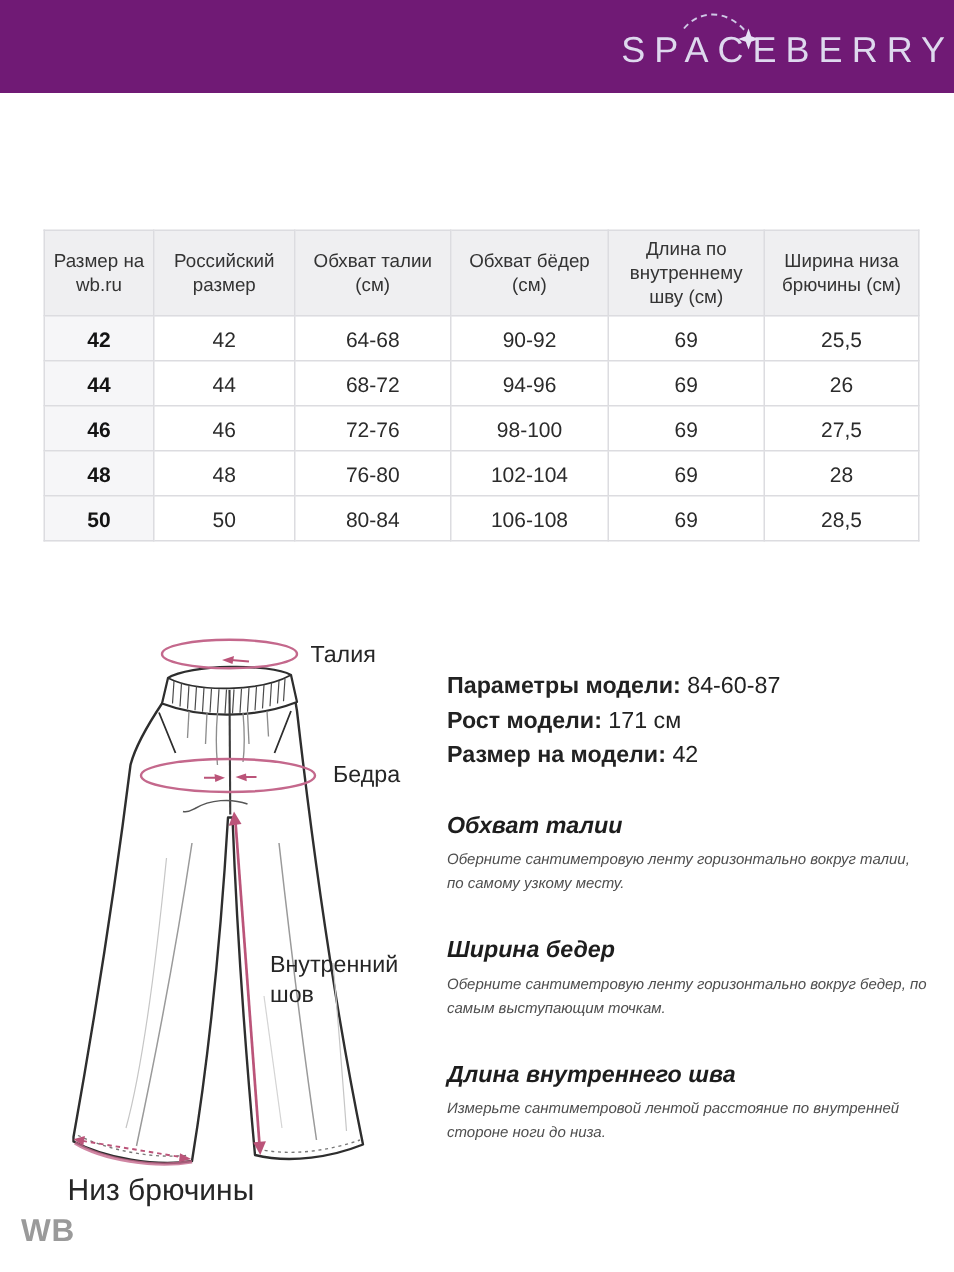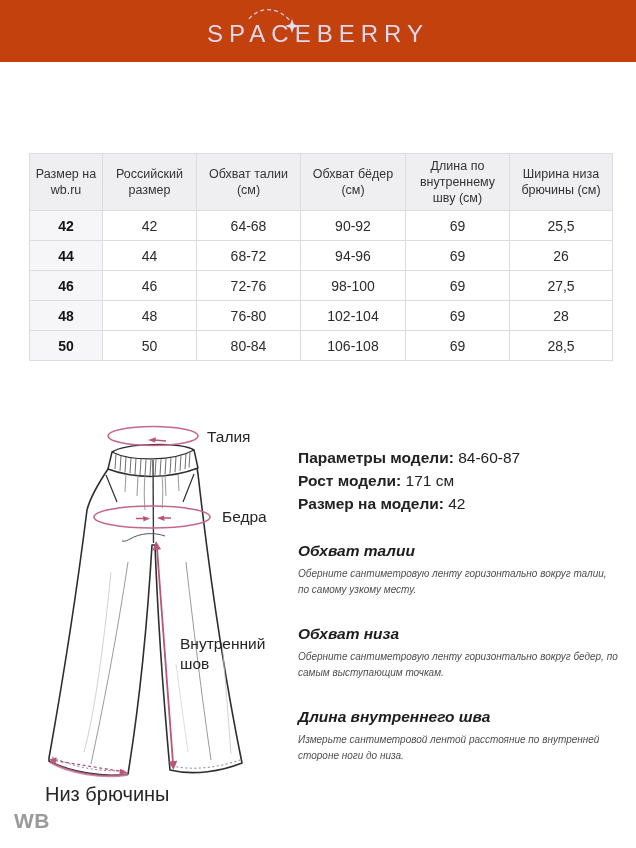--- a/index.html
+++ b/index.html
@@ -1,21 +1,21 @@
 <!DOCTYPE html>
 <html><head>
 <meta charset="utf-8">
 <style>
   html,body{margin:0;padding:0;background:#fff;}
   .page{position:relative;width:636px;height:848px;background:#ffffff;overflow:hidden;
         font-family:"Liberation Sans", sans-serif;color:#2b2b2b;}
 
   
-  .hdr{position:absolute;left:0;top:0;width:636px;height:62px;background:#c2410c;
-       display:flex;align-items:center;justify-content:center;}
+  .hdr{position:absolute;left:0;top:0;width:636px;height:62px;background:#701a75;
+       display:flex;align-items:center;justify-content:flex-end;}
   .logo{position:relative;margin-top:6px;font-size:24px;letter-spacing:6px;
         color:#ded9ee;font-weight:400;}
   .comet{position:absolute;left:40px;top:-17px;pointer-events:none;}
 
   
   .tbl{position:absolute;left:29px;top:153px;width:583px;border-collapse:collapse;
        table-layout:fixed;padding-left:44px;}
   .tbl th,.tbl td{border:1px solid #dcdce0;text-align:center;vertical-align:middle;padding:2px 4px;}
   .tbl thead th{height:52px;background:#efeff1;font-weight:400;font-size:12.5px;
                 color:#333;line-height:1.3;}
@@ -191,21 +191,21 @@
     <div class="mline">
       <b>Размер на модели:</b>
       <span>42</span>
     </div>
 
     <div class="sect">
       <h3>Обхват талии</h3>
       <p>Оберните сантиметровую ленту горизонтально вокруг талии, по самому узкому месту.</p>
     </div>
     <div class="sect">
-      <h3>Обхват низа</h3>
+      <h3>Ширина бедер</h3>
       <p>Оберните сантиметровую ленту горизонтально вокруг бедер, по самым выступающим точкам.</p>
     </div>
     <div class="sect">
       <h3>Длина внутреннего шва</h3>
       <p>Измерьте сантиметровой лентой расстояние по внутренней стороне ноги до низа.</p>
     </div>
   </div>
 
   <div class="wb">WB</div>
 

